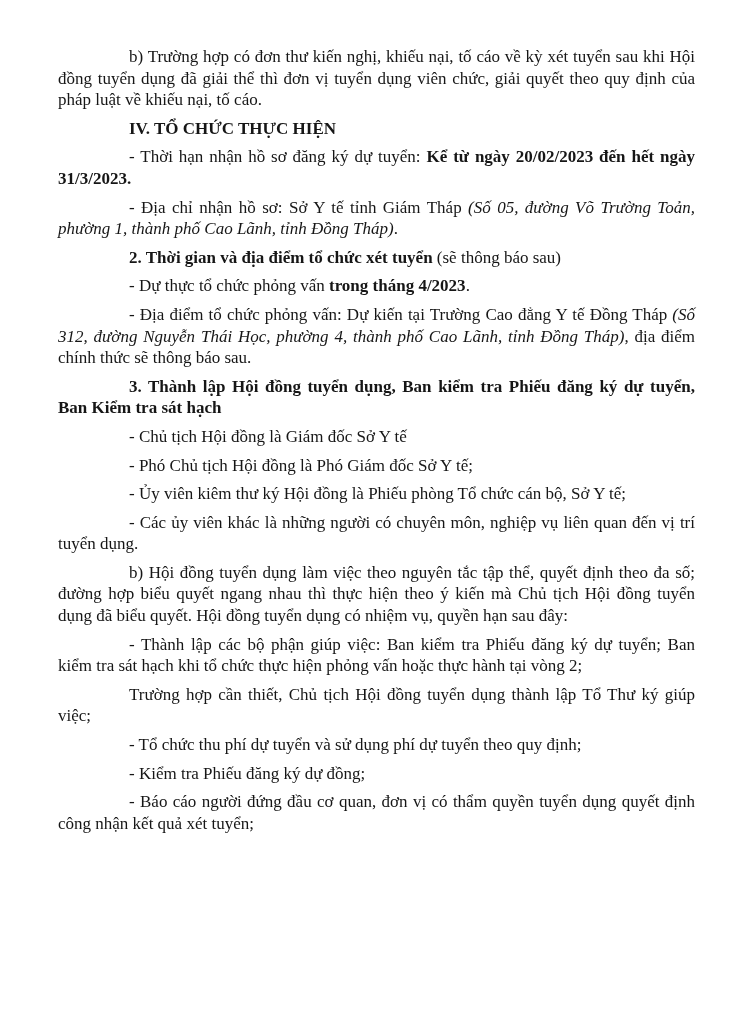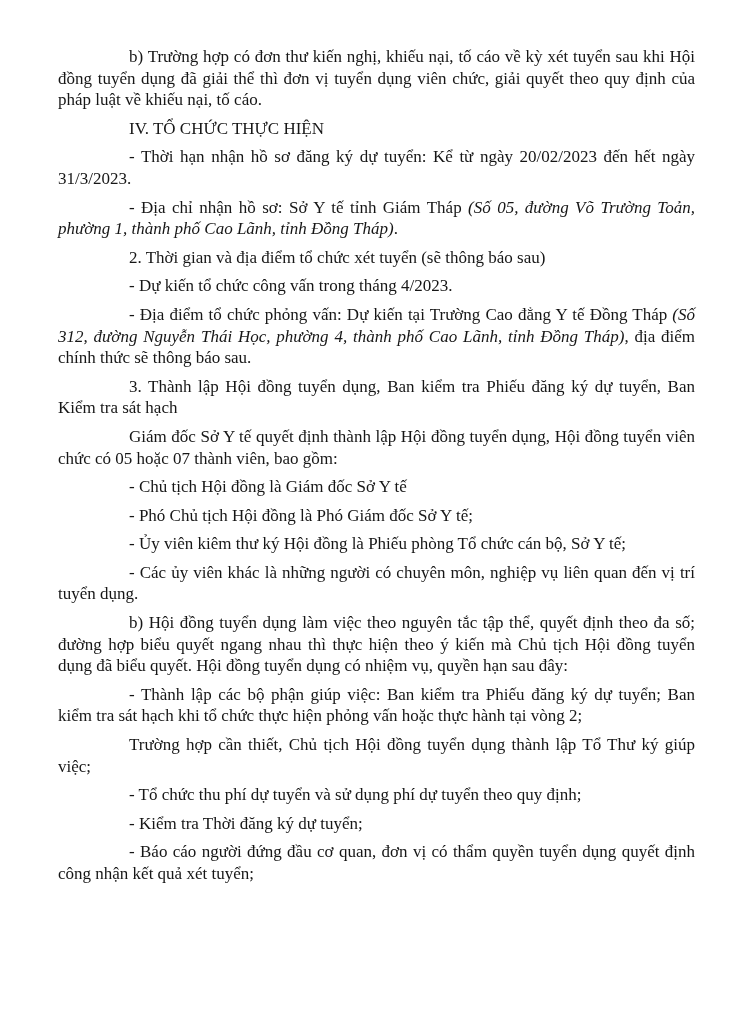--- a/index.html
+++ b/index.html
@@ -21,39 +21,38 @@
     font-family:"Liberation Serif","DejaVu Serif",serif;
     font-size:17px;
     line-height:21.6px;
   }
   .page p{
     margin:0 0 7px 0;
     text-align:justify;
     text-indent:71px;
   }
   .page .r{font-weight:normal;font-style:normal;}
-  .page .b{font-weight:normal;font-style:normal;}
+  .page .b{font-weight:bold;font-style:normal;}
   .page .i{font-weight:normal;font-style:italic;}
 </style>
 </head>
 <body>
 
 <div class="page">
     <p><span class="r">b) Trường hợp có đơn thư kiến nghị, khiếu nại, tố cáo về kỳ xét tuyển sau khi Hội đồng tuyển dụng đã giải thể thì đơn vị tuyển dụng viên chức, giải quyết theo quy định của pháp luật về khiếu nại, tố cáo.</span></p>
     <p><span class="b">IV. TỔ CHỨC THỰC HIỆN</span></p>
     <p><span class="r">- Thời hạn nhận hồ sơ đăng ký dự tuyển: </span><span class="b">Kể từ ngày 20/02/2023 đến hết ngày 31/3/2023.</span></p>
     <p><span class="r">- Địa chỉ nhận hồ sơ: Sở Y tế tỉnh Giám Tháp </span><span class="i">(Số 05, đường Võ Trường Toản, phường 1, thành phố Cao Lãnh, tỉnh Đồng Tháp)</span><span class="r">.</span></p>
     <p><span class="b">2. Thời gian và địa điểm tổ chức xét tuyển </span><span class="r">(sẽ thông báo sau)</span></p>
-    <p><span class="r">- Dự kiến tổ chức công vấn </span><span class="b">trong tháng 4/2023</span><span class="r">.</span></p>
+    <p><span class="r">- Dự thực tổ chức phỏng vấn </span><span class="b">trong tháng 4/2023</span><span class="r">.</span></p>
     <p><span class="r">- Địa điểm tổ chức phỏng vấn: Dự kiến tại Trường Cao đẳng Y tế Đồng Tháp </span><span class="i">(Số 312, đường Nguyễn Thái Học, phường 4, thành phố Cao Lãnh, tỉnh Đồng Tháp)</span><span class="r">, địa điểm chính thức sẽ thông báo sau.</span></p>
     <p><span class="b">3. Thành lập Hội đồng tuyển dụng, Ban kiểm tra Phiếu đăng ký dự tuyển, Ban Kiểm tra sát hạch</span></p>
-    <p><span class="r">Giám đốc Sở Y tế quyết định thành lập Hội đồng tuyển dụng, Hội đồng tuyển viên chức có 05 hoặc 07 thành viên, bao gồm:</span></p>
     <p><span class="r">- Chủ tịch Hội đồng là Giám đốc Sở Y tế</span></p>
     <p><span class="r">- Phó Chủ tịch Hội đồng là Phó Giám đốc Sở Y tế;</span></p>
     <p><span class="r">- Ủy viên kiêm thư ký Hội đồng là Phiếu phòng Tổ chức cán bộ, Sở Y tế;</span></p>
     <p><span class="r">- Các ủy viên khác là những người có chuyên môn, nghiệp vụ liên quan đến vị trí tuyển dụng.</span></p>
     <p><span class="r">b) Hội đồng tuyển dụng làm việc theo nguyên tắc tập thể, quyết định theo đa số; đường hợp biểu quyết ngang nhau thì thực hiện theo ý kiến mà Chủ tịch Hội đồng tuyển dụng đã biểu quyết. Hội đồng tuyển dụng có nhiệm vụ, quyền hạn sau đây:</span></p>
     <p><span class="r">- Thành lập các bộ phận giúp việc: Ban kiểm tra Phiếu đăng ký dự tuyển; Ban kiểm tra sát hạch khi tổ chức thực hiện phỏng vấn hoặc thực hành tại vòng 2;</span></p>
     <p><span class="r">Trường hợp cần thiết, Chủ tịch Hội đồng tuyển dụng thành lập Tổ Thư ký giúp việc;</span></p>
     <p><span class="r">- Tổ chức thu phí dự tuyển và sử dụng phí dự tuyển theo quy định;</span></p>
-    <p><span class="r">- Kiểm tra Thời đăng ký dự tuyển;</span></p>
+    <p><span class="r">- Kiểm tra Phiếu đăng ký dự đồng;</span></p>
     <p><span class="r">- Báo cáo người đứng đầu cơ quan, đơn vị có thẩm quyền tuyển dụng quyết định công nhận kết quả xét tuyển;</span></p>
   </div>
 
 </body></html>

